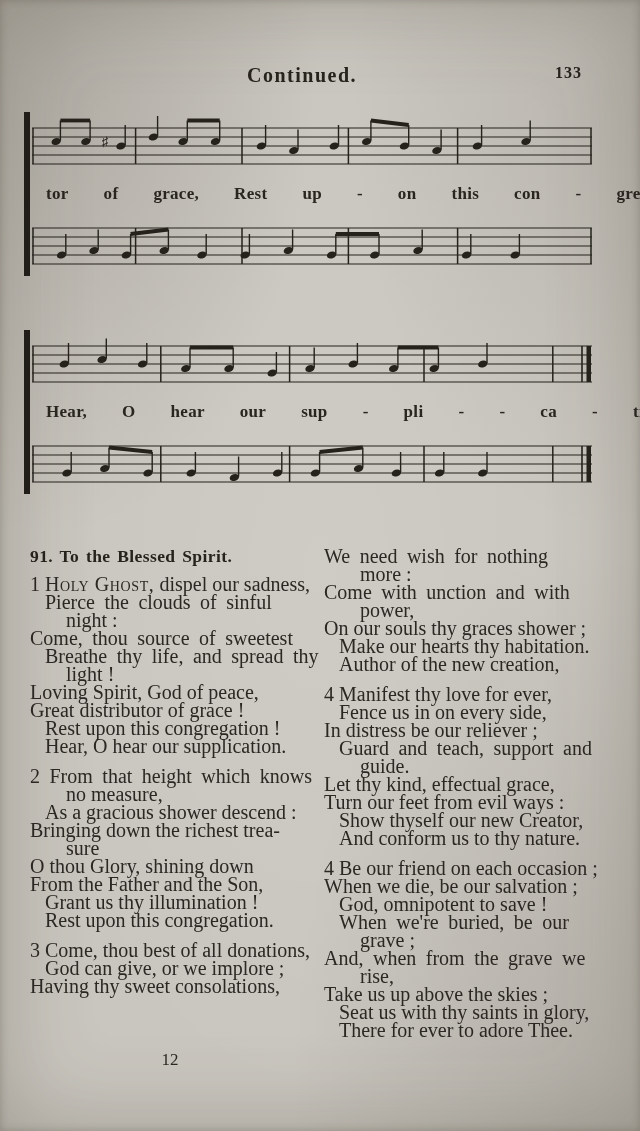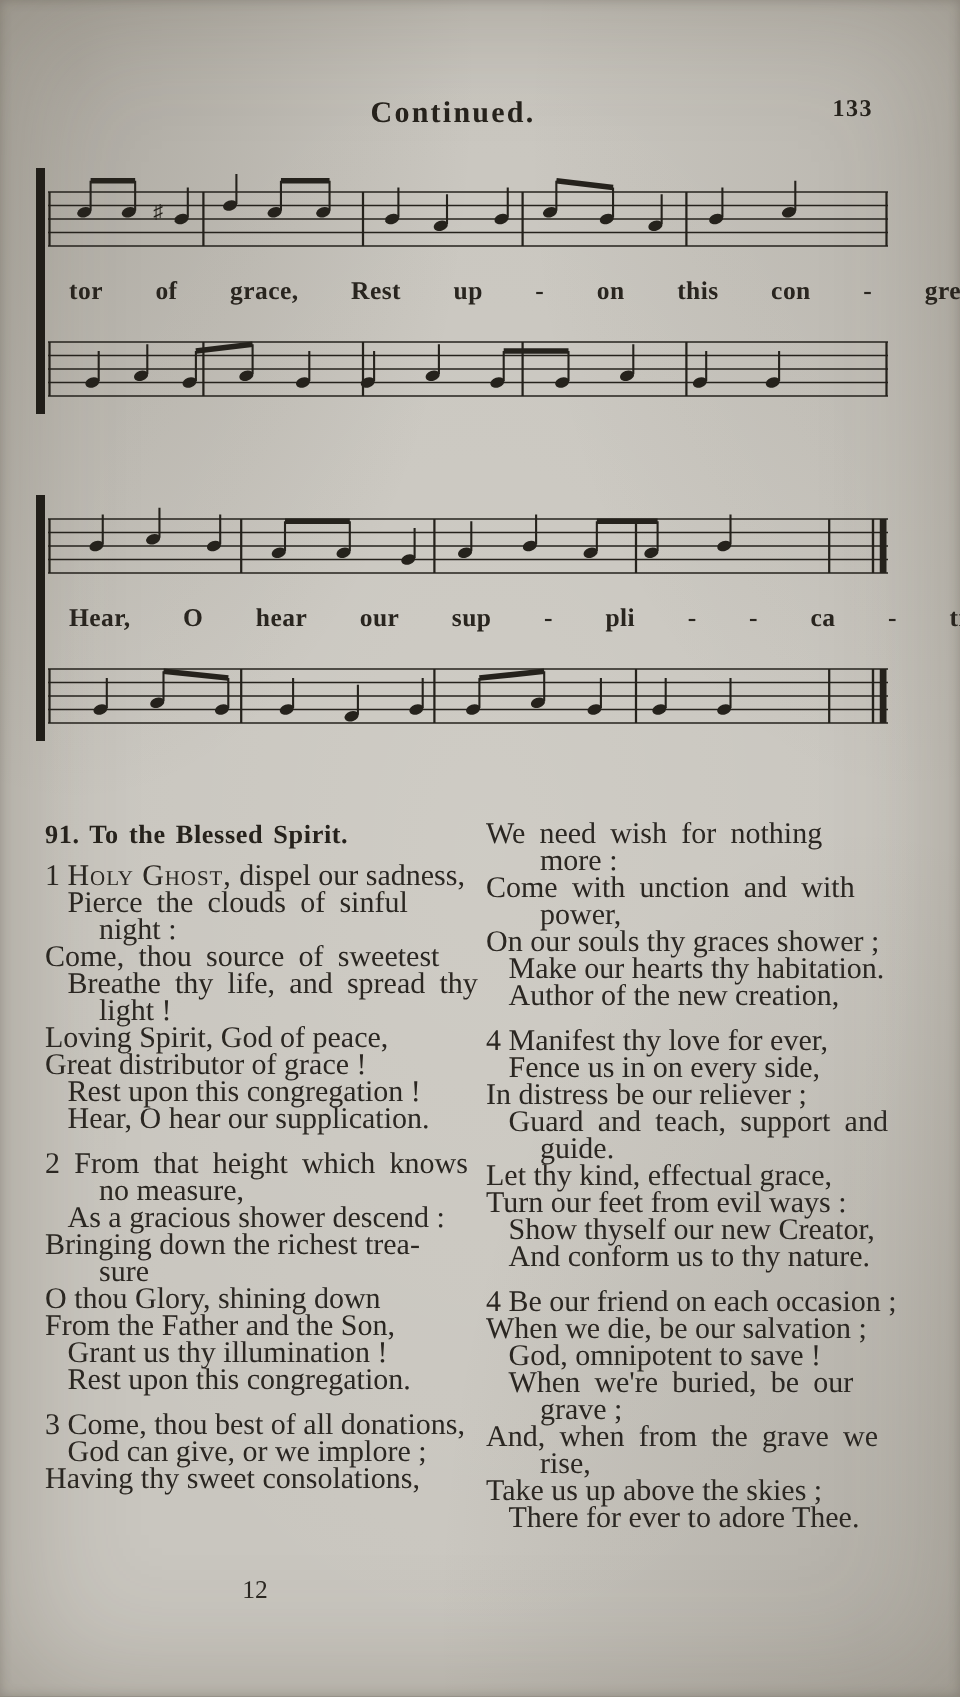--- a/index.html
+++ b/index.html
@@ -322,20 +322,21 @@
         </div>
         <div class="vblock">
           <div class="line i0">4 Be our friend on each occasion ;</div>
           <div class="line i0">When we die, be our salvation ;</div>
           <div class="line i1">God, omnipotent to save !</div>
           <div class="line i1 wjust">When we're buried, be our</div>
           <div class="line i2">grave ;</div>
           <div class="line i0 wjust">And, when from the grave we</div>
           <div class="line i2">rise,</div>
           <div class="line i0">Take us up above the skies ;</div>
+          <div class="line i1">Seat us with thy saints in glory,</div>
           <div class="line i1">There for ever to adore Thee.</div>
         </div>
       </div>
   </div>
 
   <div class="footer">12</div>
 
 </div>
 
 </body></html>

